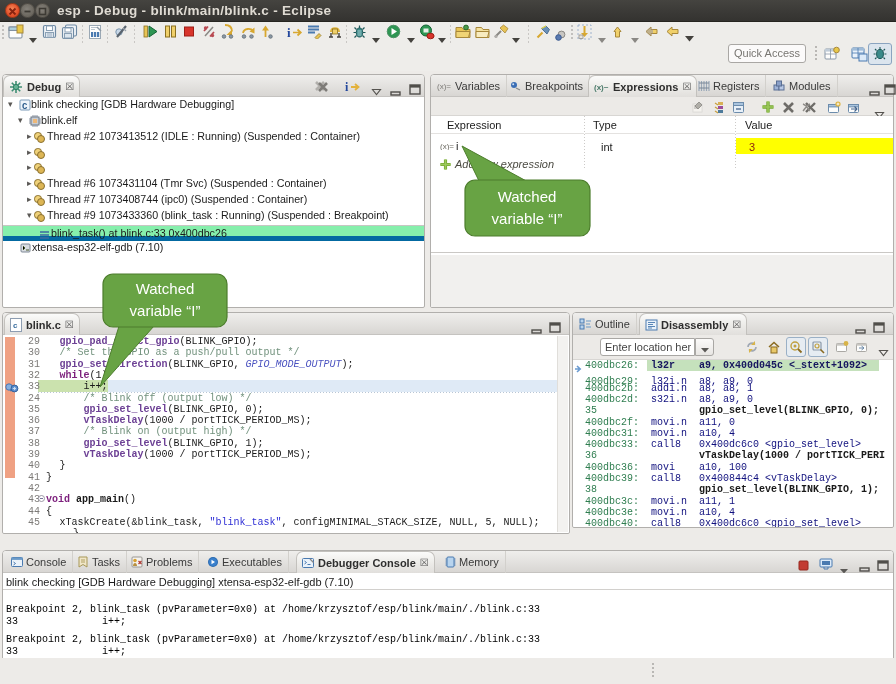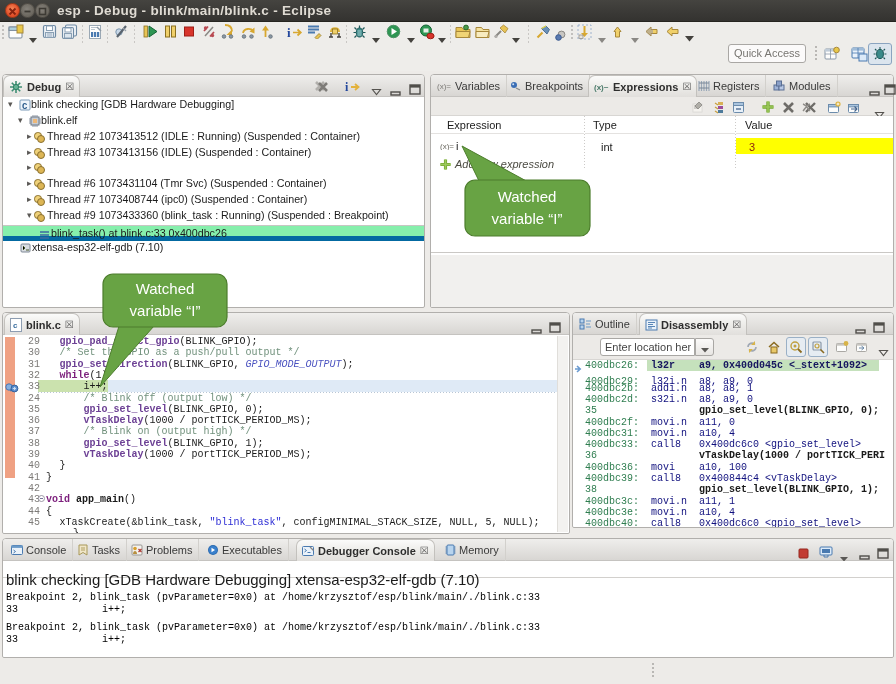--- a/index.html
+++ b/index.html
@@ -276,21 +276,20 @@
         <span class="ttext" style="left:38px">blink.elf</span>
       </div>
     <div class="trow" style="top:32px">
         <span class="tw" style="left:24px">▸</span>
         <span class="ticon" style="left:31px" data-i="th"></span>
         <span class="ttext" style="left:44px">Thread #2 1073413512 (IDLE : Running) (Suspended : Container)</span>
       </div>
     <div class="trow" style="top:48px">
         <span class="tw" style="left:24px">▸</span>
         <span class="ticon" style="left:31px" data-i="th"></span>
-        <span class="ttext" style="left:44px">Thread #3 1073413156 (IDLE) (Suspended : Container)</span>
       </div>
     <div class="trow" style="top:63px">
         <span class="tw" style="left:24px">▸</span>
         <span class="ticon" style="left:31px" data-i="th"></span>
       </div>
     <div class="trow" style="top:79px">
         <span class="tw" style="left:24px">▸</span>
         <span class="ticon" style="left:31px" data-i="th"></span>
         <span class="ttext" style="left:44px">Thread #6 1073431104 (Tmr Svc) (Suspended : Container)</span>
       </div>
@@ -583,21 +582,21 @@
     <div class="dl" style="top:101.7px"><span class="ad">400dbc36:</span>  movi    a10, 100</div>
     <div class="dl" style="top:113px"><span class="ad">400dbc39:</span>  call8   0x400844c4 &lt;vTaskDelay&gt;</div>
     <div class="dl" style="top:124.3px"><span class="ad">38</span><span class="sr">                 gpio_set_level(BLINK_GPIO, 1);</span></div>
     <div class="dl" style="top:135.6px"><span class="ad">400dbc3c:</span>  movi.n  a11, 1</div>
     <div class="dl" style="top:146.9px"><span class="ad">400dbc3e:</span>  movi.n  a10, 4</div>
     <div class="dl" style="top:158.2px"><span class="ad">400dbc40:</span>  call8   0x400dc6c0 &lt;gpio_set_level&gt;</div>
     <div class="dl" style="top:169.2px"><span class="ad"></span><span class="sr">                   vTaskDelay(1000 / portTICK_PERI</span></div>
   </div>
 </div>
 
-<div class="panel" id="console-panel" style="left:2px;top:538px;width:892px;height:120px">
+<div class="panel" id="console-panel" style="left:2px;top:550px;width:892px;height:120px">
   <div class="phead"></div>
   <div id="console-tabs">
     <div class="tabun" style="left:2px"><svg width="12" height="12" style="margin-right:3px" viewBox="0 0 12 12">
           <rect x="0.5" y="1.5" width="11" height="9" rx="1" fill="#eaf2fa" stroke="#4a7ab0"></rect>
           <rect x="0.5" y="1.5" width="11" height="2.4" fill="#6a9ac8"></rect>
           <path d="M2.5 6l2 1.5-2 1.5" stroke="#4a7ab0" stroke-width="1" fill="none"></path>
         </svg>Console</div>
     <div class="tabun" style="left:68px"><svg width="12" height="12" style="margin-right:3px" viewBox="0 0 12 12">
           <path d="M2 1h8v10l-4-2.5L2 11z" fill="#f0e6c8" stroke="#a89858"></path>
           <path d="M4 4h4M4 6h4" stroke="#a89858" stroke-width="0.9"></path>
@@ -635,21 +634,21 @@
         </svg></div>
     <div class="hicon" style="left:856px;top:7px"><svg width="12" height="9">
           <rect x="1" y="5" width="9" height="3" fill="none" stroke="#504e4a" stroke-width="1.4"></rect>
         </svg></div>
     <div class="hicon" style="left:874px;top:6px"><svg width="12" height="11">
           <rect x="1" y="1" width="10" height="9" fill="none" stroke="#504e4a" stroke-width="1.4"></rect>
           <rect x="1" y="1" width="10" height="2.6" fill="#504e4a"></rect>
         </svg></div>
   </div>
   <div id="console-body" style="position:absolute;left:0;top:22px;right:0;bottom:0;background:#fff;overflow:hidden;border-radius:0 0 2px 2px">
-    <div style="position:absolute;left:0;top:1px;right:0;height:16px;border-bottom:1px solid #d2d0cd;font-size:15px;color:#1b1b1b;padding:9px 0 0 3px">blink checking [GDB Hardware Debugging] xtensa-esp32-elf-gdb (7.10)</div>
+    <div style="position:absolute;left:0;top:1px;right:0;height:16px;border-bottom:1px solid #d2d0cd;font-size:11px;color:#1b1b1b;padding:2px 0 0 3px">blink checking [GDB Hardware Debugging] xtensa-esp32-elf-gdb (7.10)</div>
     <div class="mono" style="position:absolute;left:3px;top:31px;color:#000;line-height:11.6px">Breakpoint 2, blink_task (pvParameter=0x0) at /home/krzysztof/esp/blink/main/./blink.c:33
 33              i++;</div>
     <div class="mono" style="position:absolute;left:3px;top:61px;color:#000;line-height:11.6px">Breakpoint 2, blink_task (pvParameter=0x0) at /home/krzysztof/esp/blink/main/./blink.c:33
 33              i++;</div>
   </div>
 </div>
 
 <div id="statusbar" style="position:absolute;left:0;top:658px;width:896px;height:26px;background:#edebe8">
   <div style="position:absolute;left:652px;top:5px;width:2px;height:14px;background:repeating-linear-gradient(#b9b7b4 0 2px,#edebe8 2px 4px)"></div>
 </div>

